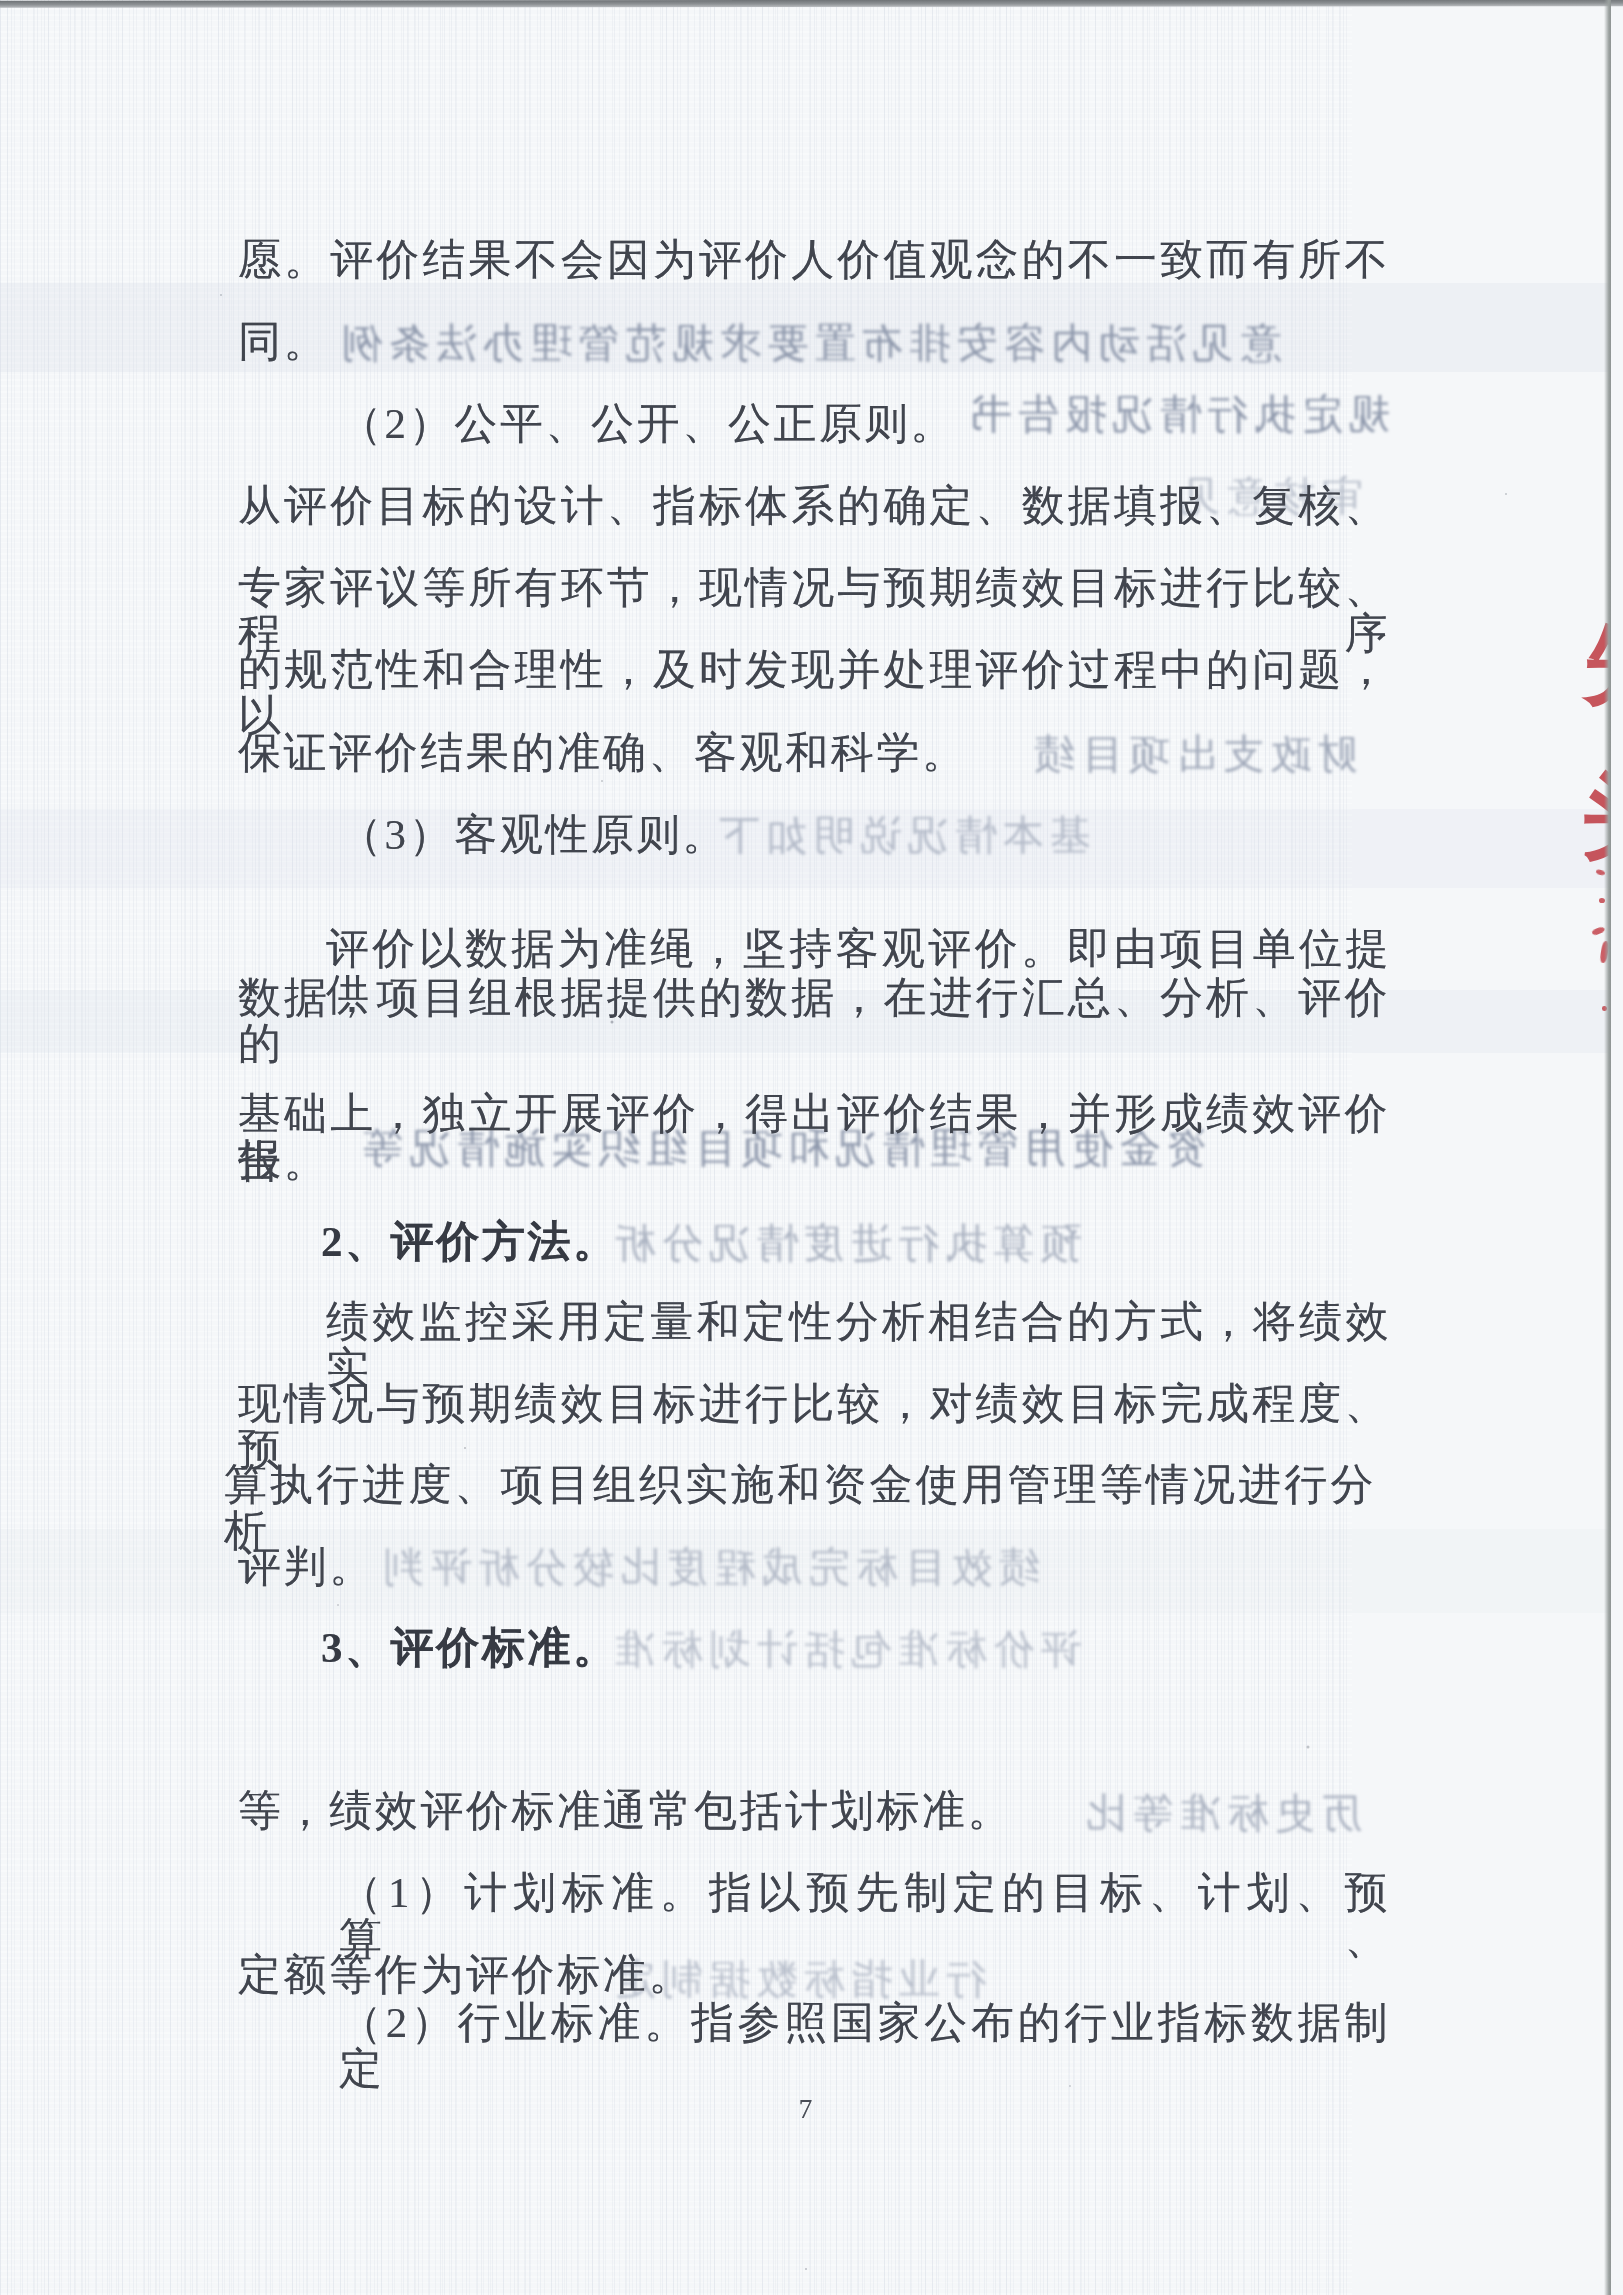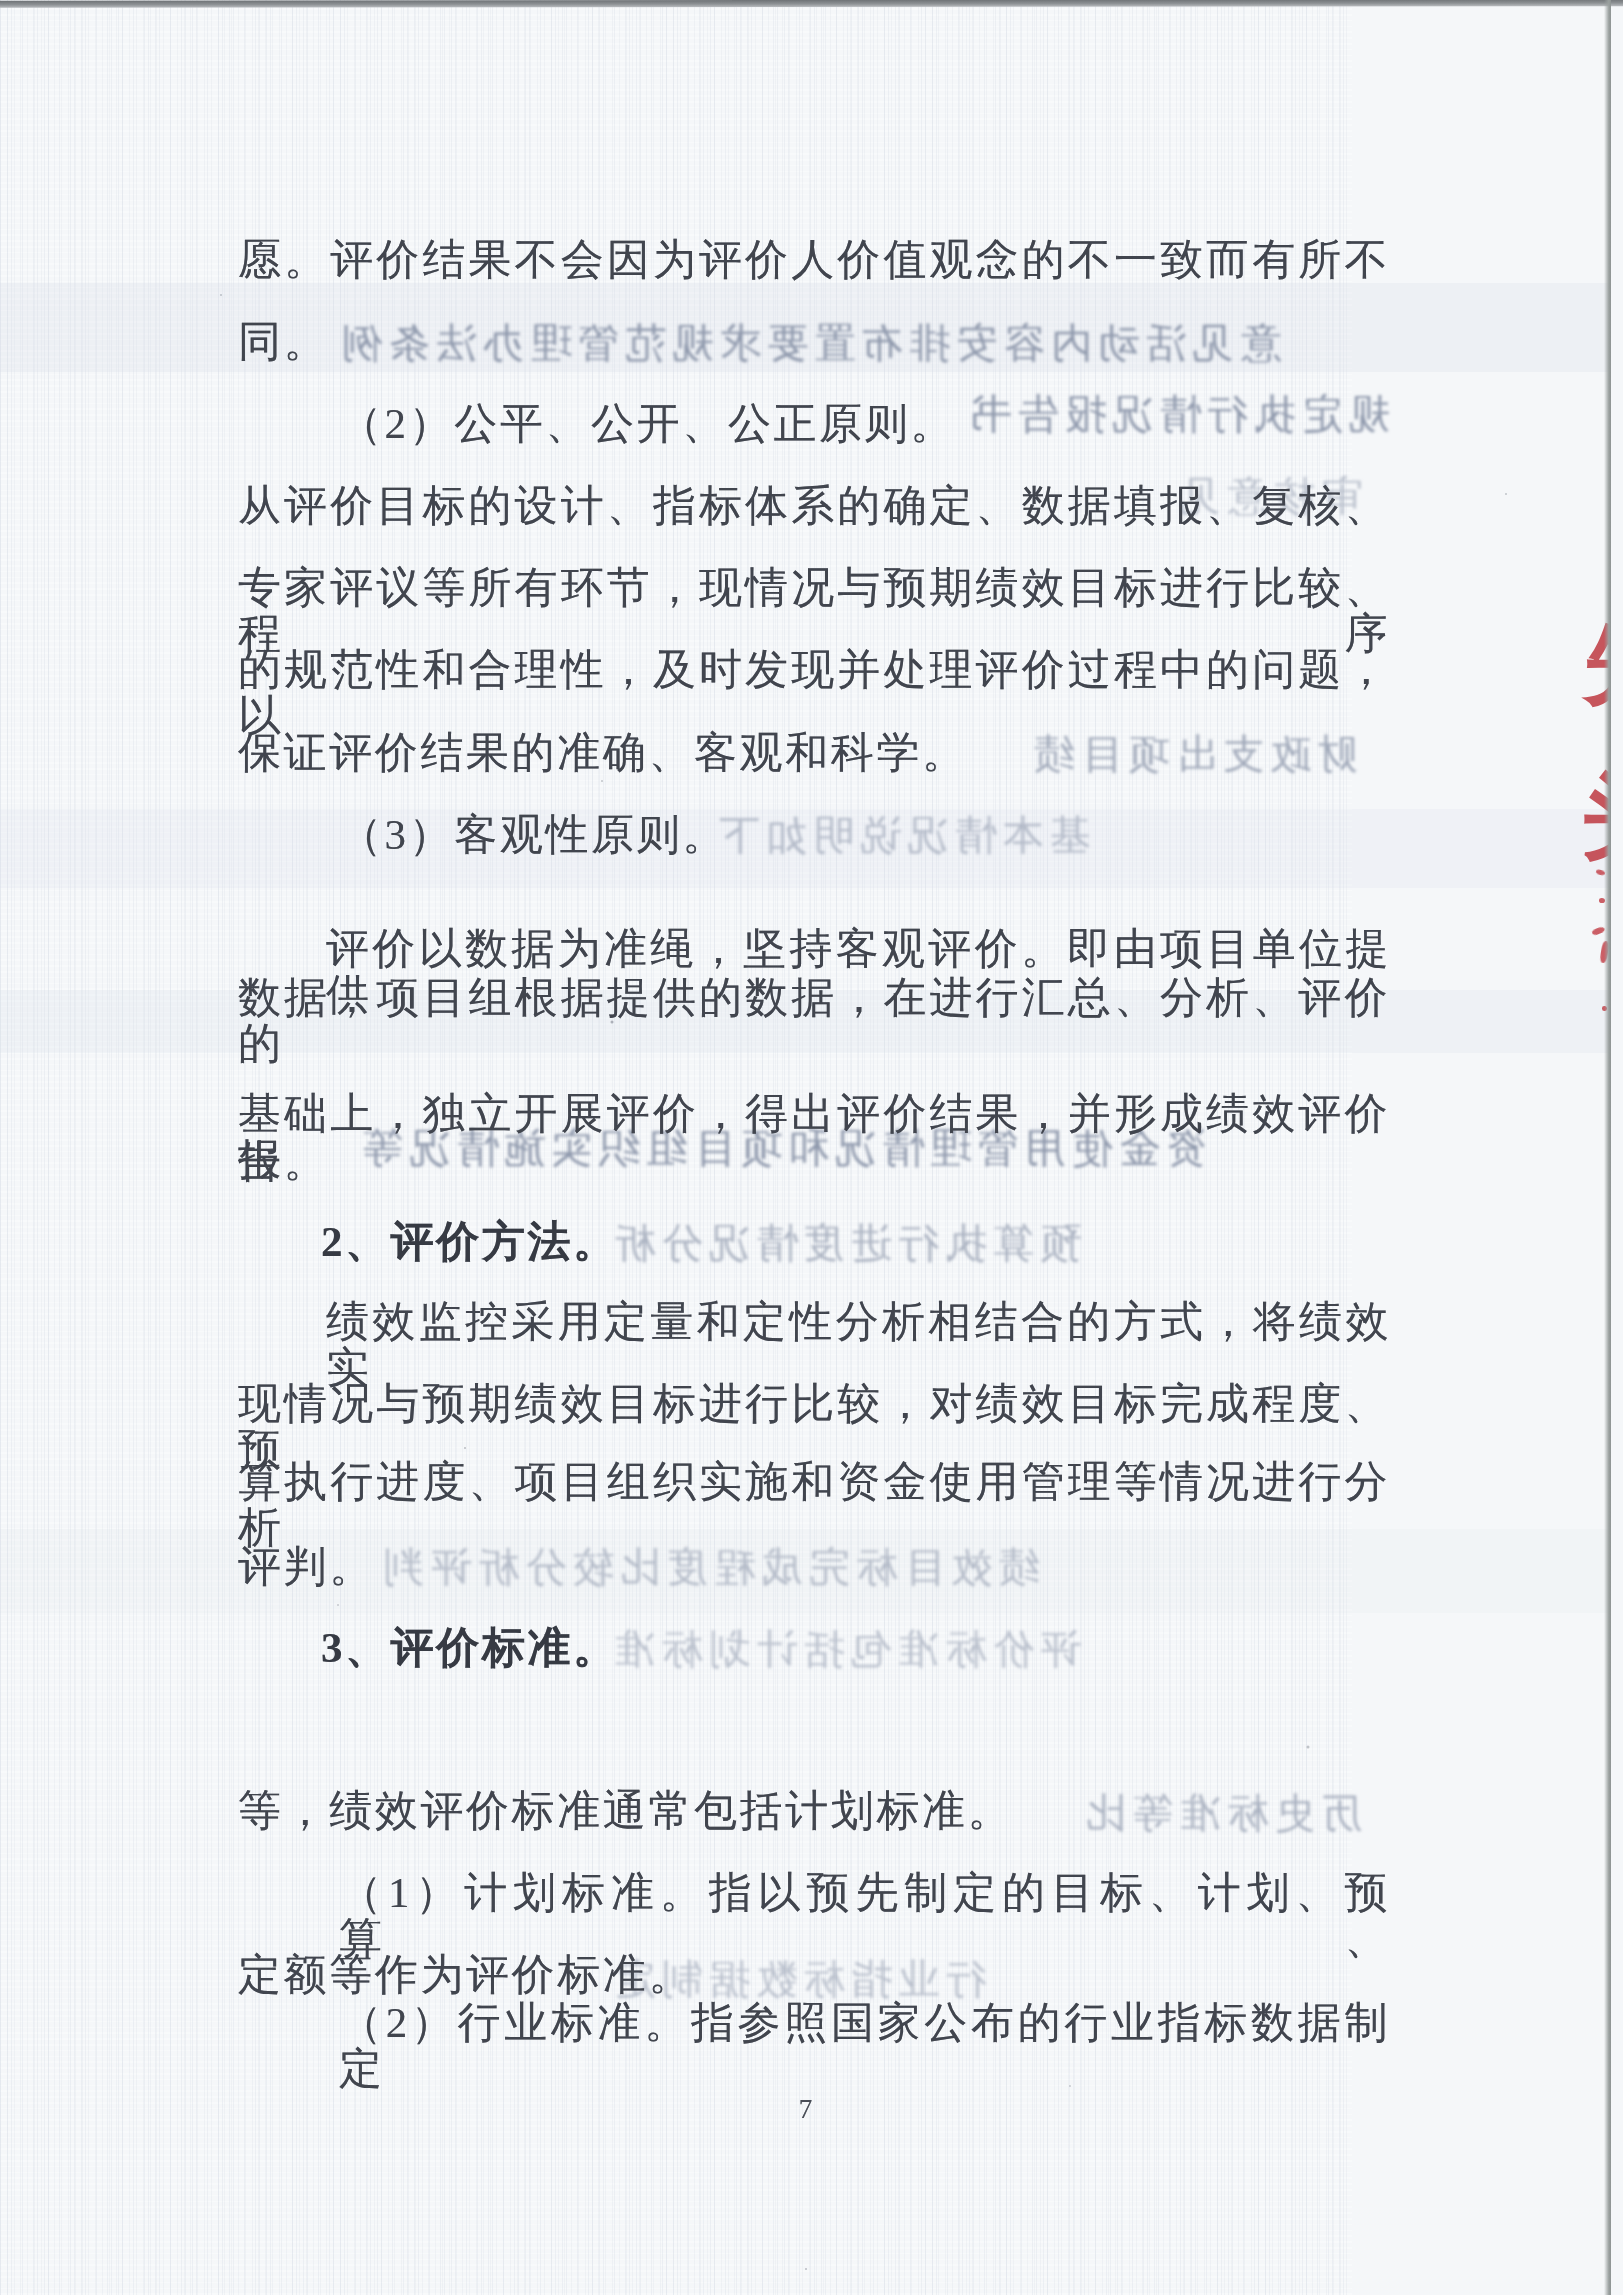--- a/index.html
+++ b/index.html
@@ -145,21 +145,21 @@
   <div class="ln fill" style="top:647px; left:238px; width:1152px;">的规范性和合理性，及时发现并处理评价过程中的问题，以</div>
   <div class="ln" style="top:730px; left:238px;">保证评价结果的准确、客观和科学。</div>
   <div class="ln" style="top:812px; left:339px;">（3）客观性原则。</div>
   <div class="ln fill" style="top:893px; left:326px; width:1065px;margin-top:33px;">评价以数据为准绳，坚持客观评价。即由项目单位提供</div>
   <div class="ln fill" style="top:975px; left:238px; width:1152px;">数据，项目组根据提供的数据，在进行汇总、分析、评价的</div>
   <div class="ln fill" style="top:1091px; left:238px; width:1152px;">基础上，独立开展评价，得出评价结果，并形成绩效评价报</div>
   <div class="ln" style="top:1139px; left:238px;">告。</div>
   <div class="ln bold" style="top:1219px; left:321px;">2、评价方法。</div>
   <div class="ln fill" style="top:1299px; left:326px; width:1065px;">绩效监控采用定量和定性分析相结合的方式，将绩效实</div>
   <div class="ln fill" style="top:1381px; left:238px; width:1152px;">现情况与预期绩效目标进行比较，对绩效目标完成程度、预</div>
-  <div class="ln fill" style="top:1462px; left:238px; width:1152px;font-family:Liberation Mono, monospace;">算执行进度、项目组织实施和资金使用管理等情况进行分析</div>
+  <div class="ln fill" style="top:1462px; left:224px; width:1152px;">算执行进度、项目组织实施和资金使用管理等情况进行分析</div>
   <div class="ln" style="top:1544px; left:238px;">评判。</div>
   <div class="ln bold" style="top:1625px; left:321px;">3、评价标准。</div>
   <div class="ln" style="top:1788px; left:238px;">等，绩效评价标准通常包括计划标准。</div>
   <div class="ln fill" style="top:1870px; left:339px; width:1051px;">（1）计划标准。指以预先制定的目标、计划、预算、</div>
   <div class="ln" style="top:1952px; left:238px;">定额等作为评价标准。</div>
   <div class="ln fill" style="top:2000px; left:339px; width:1051px;">（2）行业标准。指参照国家公布的行业指标数据制定</div>
 
   <div class="page-num">7</div>
 
   <div class="red-clip">

